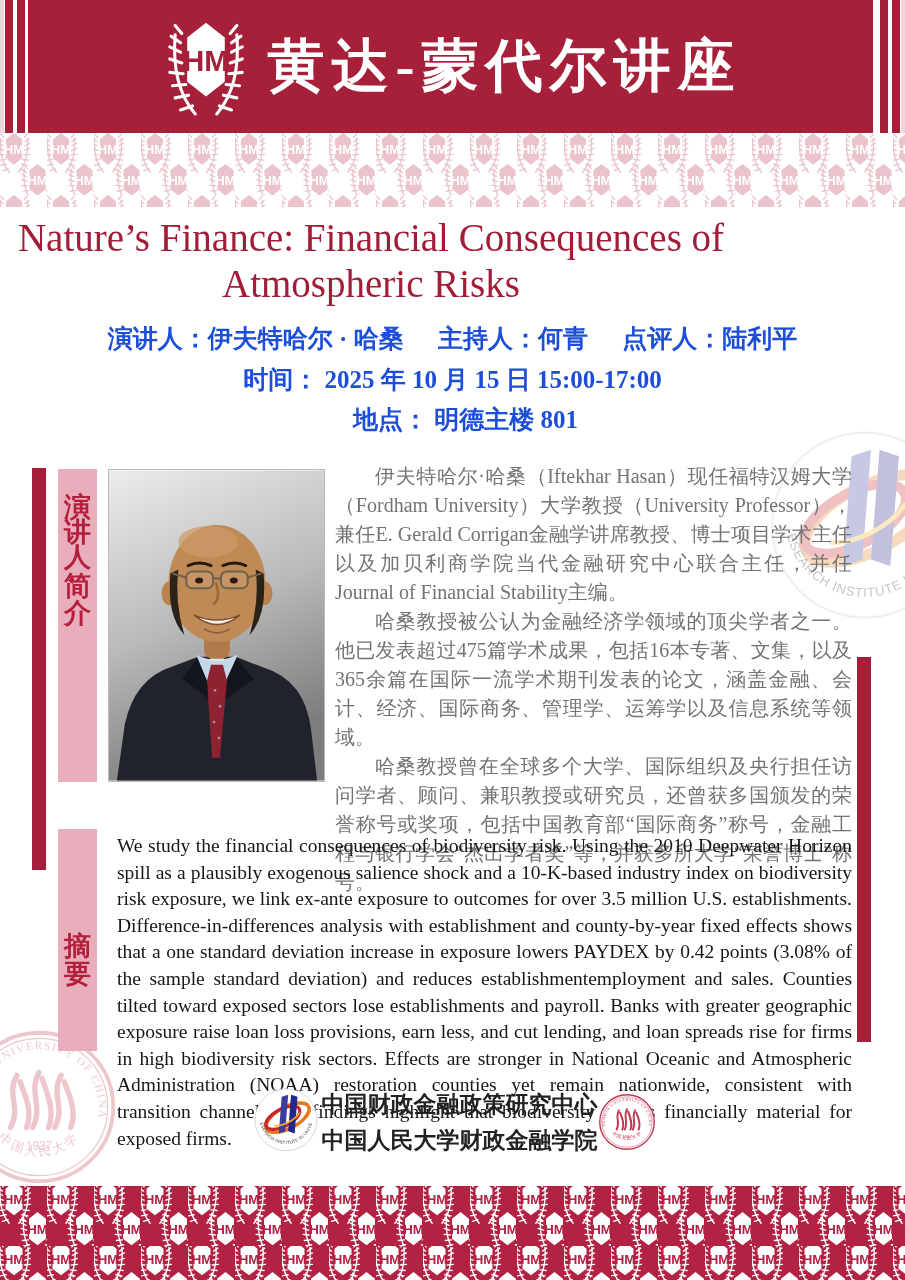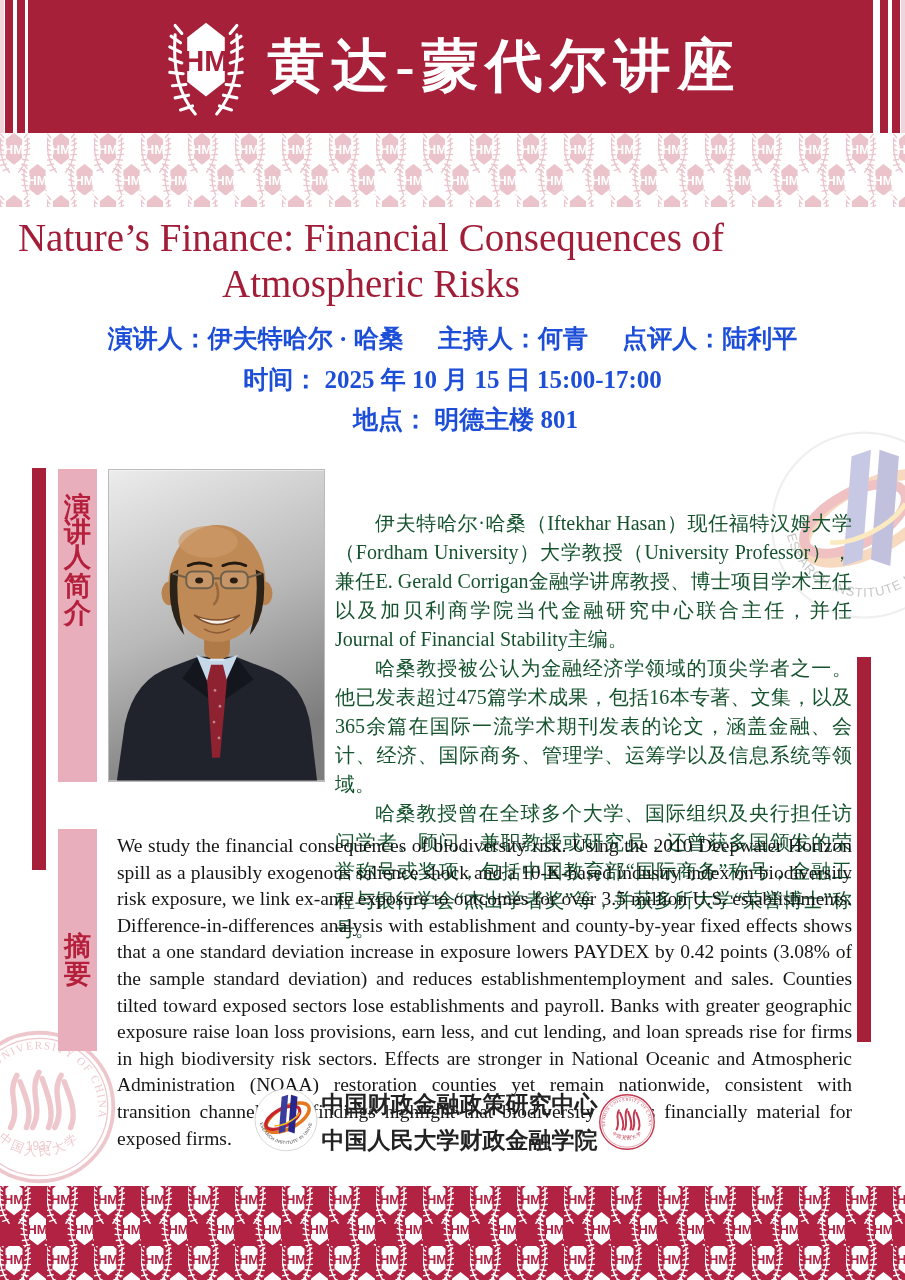--- a/index.html
+++ b/index.html
@@ -27,21 +27,21 @@
              font-size:25px;z-index:3;white-space:nowrap;}
   .info-gap{display:inline-block;width:28px;}
 
   
   .vbar{background:#a6203a;z-index:3;}
   .pink-bar{background:#e9aebb;z-index:3;display:flex;justify-content:center;}
   .pink-bar span{writing-mode:vertical-lr;text-orientation:upright;color:#b4203c;
                  font-weight:bold;font-size:27px;letter-spacing:27px;}
   .photo-frame{left:108px;top:469px;width:217px;height:313px;z-index:3;border:1px solid #bbb;box-sizing:border-box;}
   .bio-text{left:335px;top:462px;width:517px;z-index:3;font-size:20px;line-height:29px;
-            color:#14532d;text-align:justify;margin-top:47px;}
+            color:#737373;text-align:justify;}
   .bio-text p{margin:0;text-indent:2em;}
   .abstract-text{left:117px;top:833px;width:735px;z-index:3;font-size:19.5px;line-height:26.6px;
                  color:#161616;text-align:justify;}
 
   
   .orgs{left:0;top:1086px;width:905px;display:flex;align-items:center;justify-content:center;
         z-index:3;}
   .org-names{font-weight:bold;color:#222;font-size:23px;line-height:36px;text-align:left;
              font-family:"Liberation Sans","DejaVu Sans",sans-serif;}
   .inst-logo{width:72px;height:72px;}

